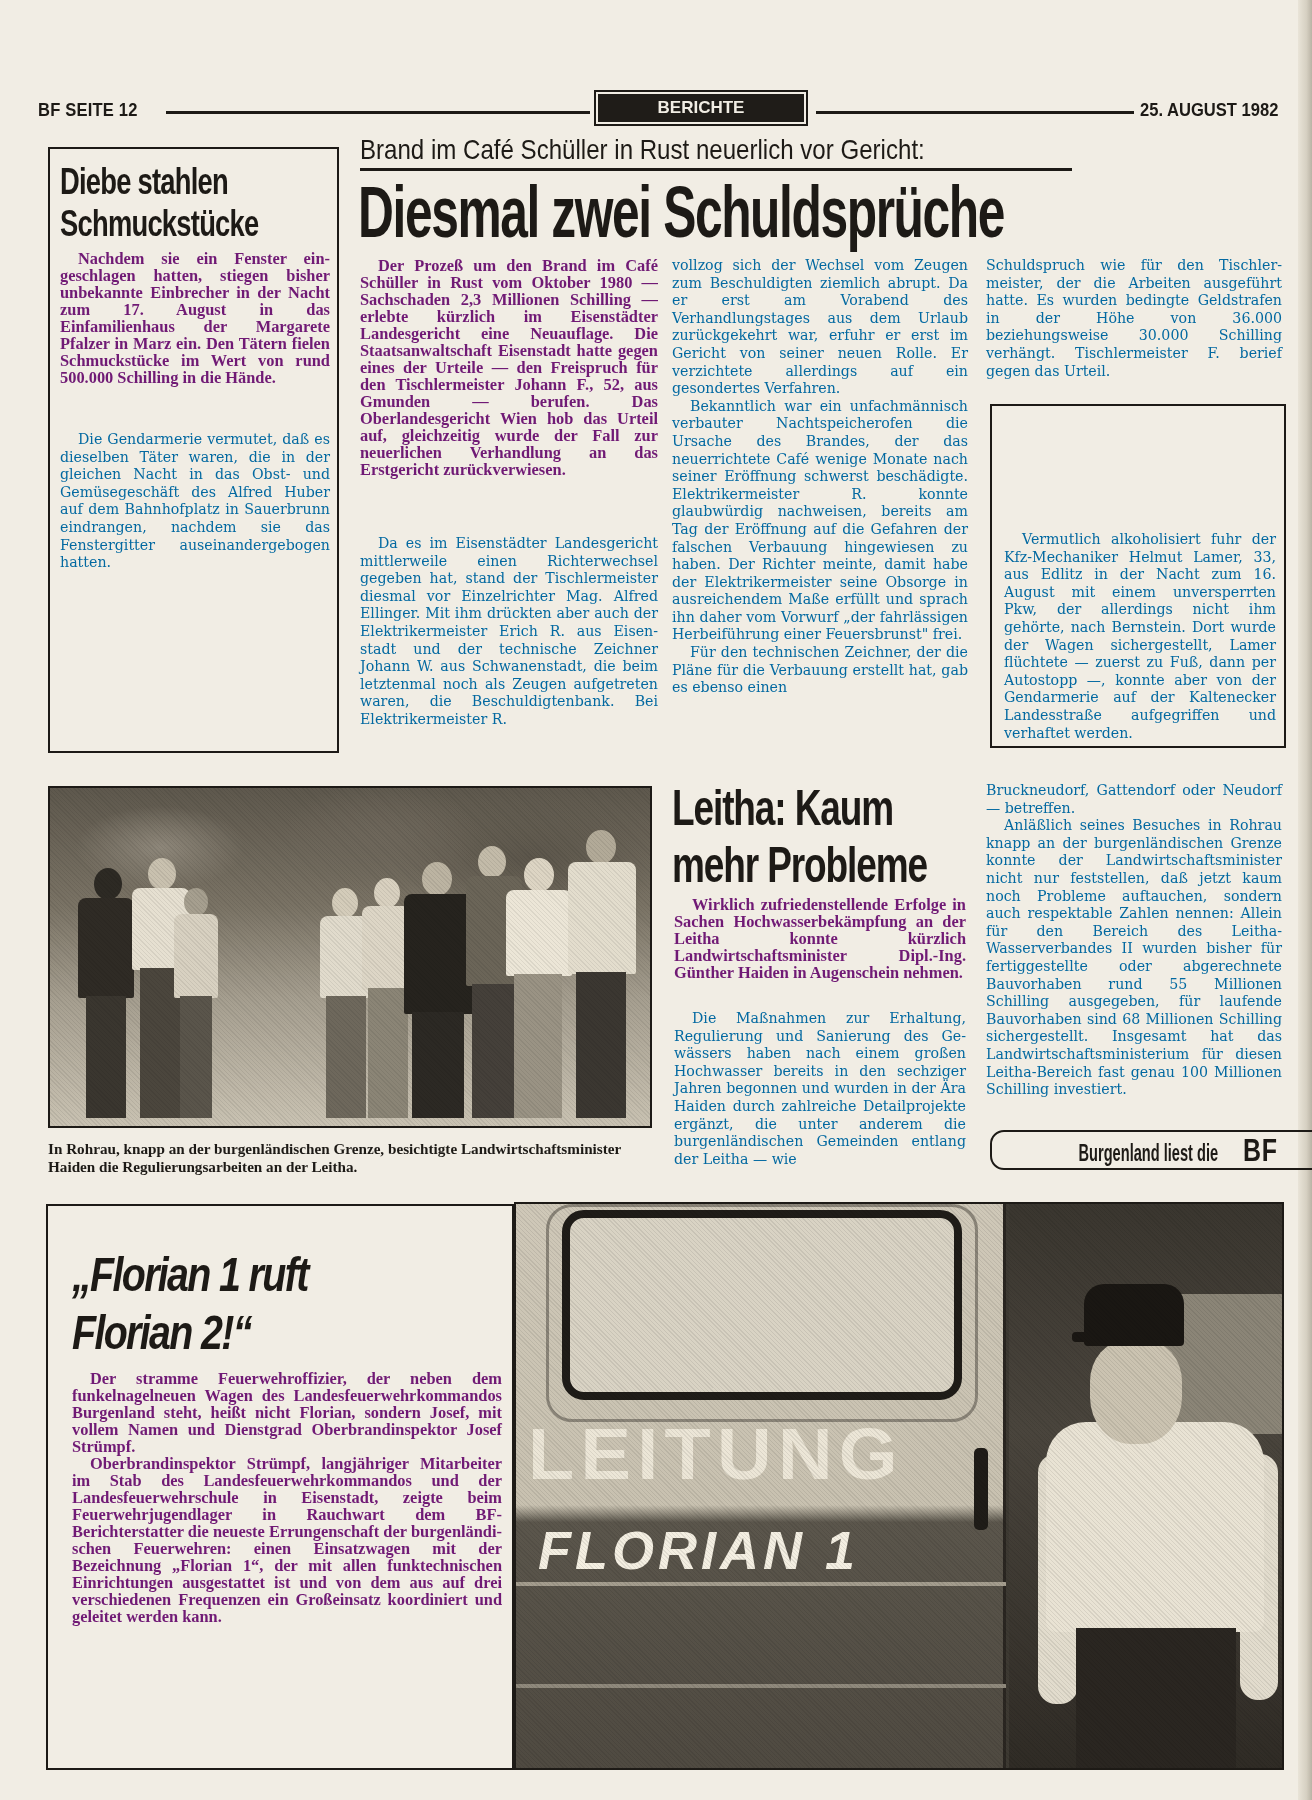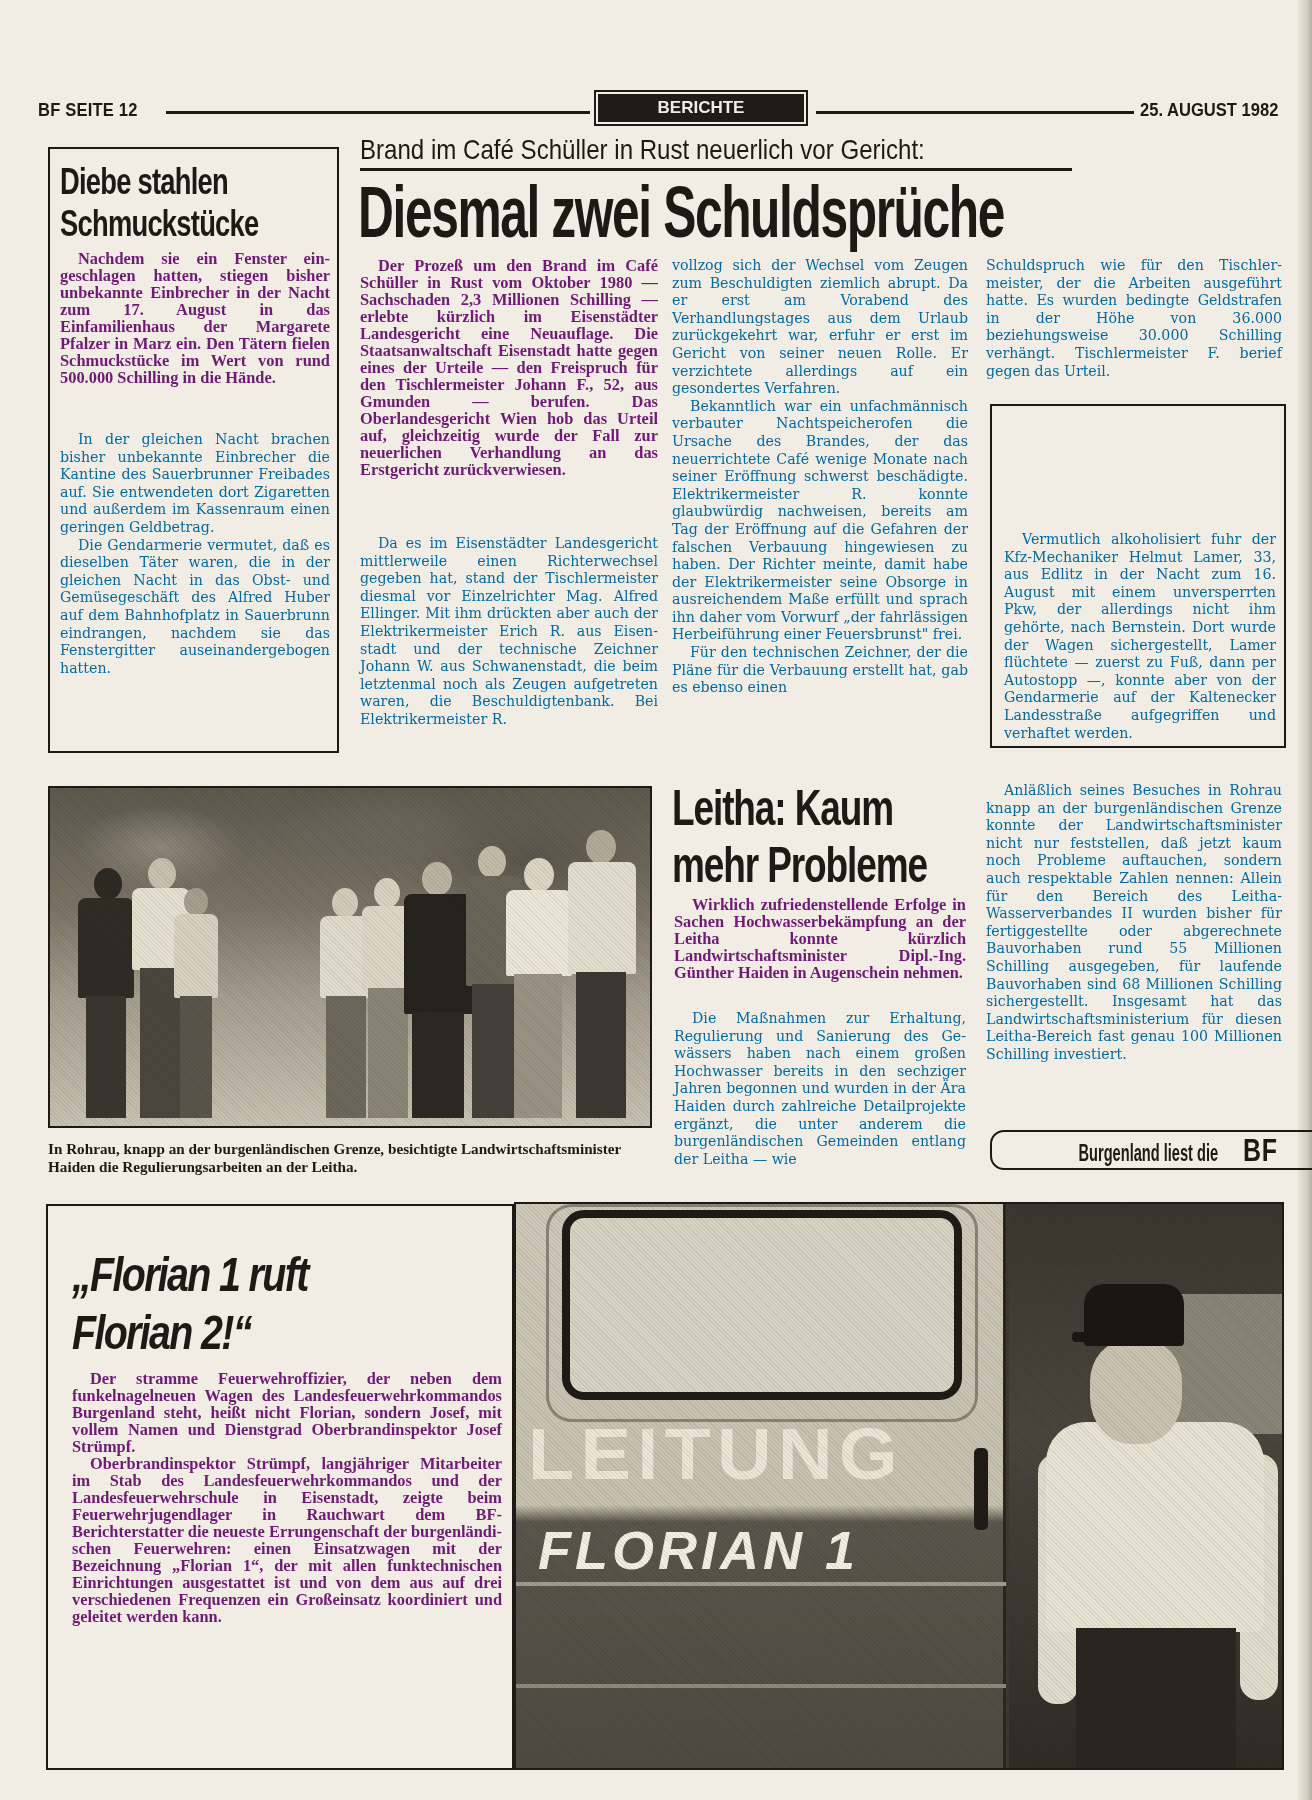--- a/index.html
+++ b/index.html
@@ -115,21 +115,20 @@
 
 <div class="box1">
   <div class="title">
     <div>Diebe stahlen</div>
     <div>Schmuckstücke</div>
   </div>
   <div class="col boldtxt t1">
       <p>Nachdem sie ein Fenster ein­geschlagen hatten, stiegen bis­her unbekannte Einbrecher in der Nacht zum 17. August in das Einfamilienhaus der Margarete Pfalzer in Marz ein. Den Tätern fielen Schmuckstücke im Wert von rund 500.000 Schilling in die Hände.</p>
     </div>
   <div class="col bodytxt t2">
-    <p>In der gleichen Nacht brachen bisher unbekannte Einbrecher die Kantine des Sauerbrunner Freibades auf. Sie entwendeten dort Zigaretten und außerdem im Kassenraum einen geringen Geldbetrag.</p>
     <p>Die Gendarmerie vermutet, daß es dieselben Täter waren, die in der gleichen Nacht in das Obst- und Gemüsegeschäft des Alfred Huber auf dem Bahnhof­platz in Sauerbrunn eindrangen, nachdem sie das Fenstergitter auseinandergebogen hatten.</p>
   </div>
 </div>
 
 <div class="kicker">Brand im Café Schüller in Rust neuerlich vor Gericht:</div>
 <div class="kicker-rule"></div>
 <div class="headline">Diesmal zwei Schuldsprüche</div>
 
 <div class="col boldtxt c1a">
     <p>Der Prozeß um den Brand im Café Schüller in Rust vom Oktober 1980 — Sachschaden 2,3 Millionen Schilling — erlebte kürzlich im Eisenstädter Landesgericht eine Neuauflage. Die Staatsanwalt­schaft Eisenstadt hatte gegen eines der Urteile — den Freispruch für den Tischlermeister Johann F., 52, aus Gmunden — berufen. Das Oberlandesgericht Wien hob das Urteil auf, gleichzeitig wurde der Fall zur neuerlichen Verhandlung an das Erstgericht zurückverwie­sen.</p>
@@ -205,20 +204,21 @@
   <div>Leitha: Kaum</div>
   <div>mehr Probleme</div>
 </div>
 <div class="col boldtxt lA">
     <p>Wirklich zufriedenstellende Er­folge in Sachen Hochwasserbe­kämpfung an der Leitha konnte kürzlich Landwirtschaftsminister Dipl.-Ing. Günther Haiden in Au­genschein nehmen.</p>
   </div>
 <div class="col bodytxt lB">
     <p>Die Maßnahmen zur Erhaltung, Regulierung und Sanierung des Ge­wässers haben nach einem großen Hochwasser bereits in den sechzi­ger Jahren begonnen und wurden in der Ära Haiden durch zahlreiche Detailprojekte ergänzt, die unter anderem die burgenländischen Ge­meinden entlang der Leitha — wie</p>
   </div>
 <div class="col bodytxt lC">
+  <p style="text-indent:0">Bruckneudorf, Gattendorf oder Neudorf — betreffen.</p>
   <p>Anläßlich seines Besuches in Rohrau knapp an der burgenländi­schen Grenze konnte der Landwirt­schaftsminister nicht nur feststel­len, daß jetzt kaum noch Probleme auftauchen, sondern auch respekta­ble Zahlen nennen: Allein für den Bereich des Leitha-Wasserverban­des II wurden bisher für fertigge­stellte oder abgerechnete Bauvor­haben rund 55 Millionen Schilling ausgegeben, für laufende Bauvor­haben sind 68 Millionen Schilling sichergestellt. Insgesamt hat das Landwirtschaftsministerium für diesen Leitha-Bereich fast genau 100 Millionen Schilling investiert.</p>
 </div>
 
 <div class="promo">
   <span><span>Burgenland liest die</span>&nbsp;<b>BF</b></span>
 </div>
 
 <div class="box3">
   <div class="title">
     <div>„Florian 1 ruft</div>

